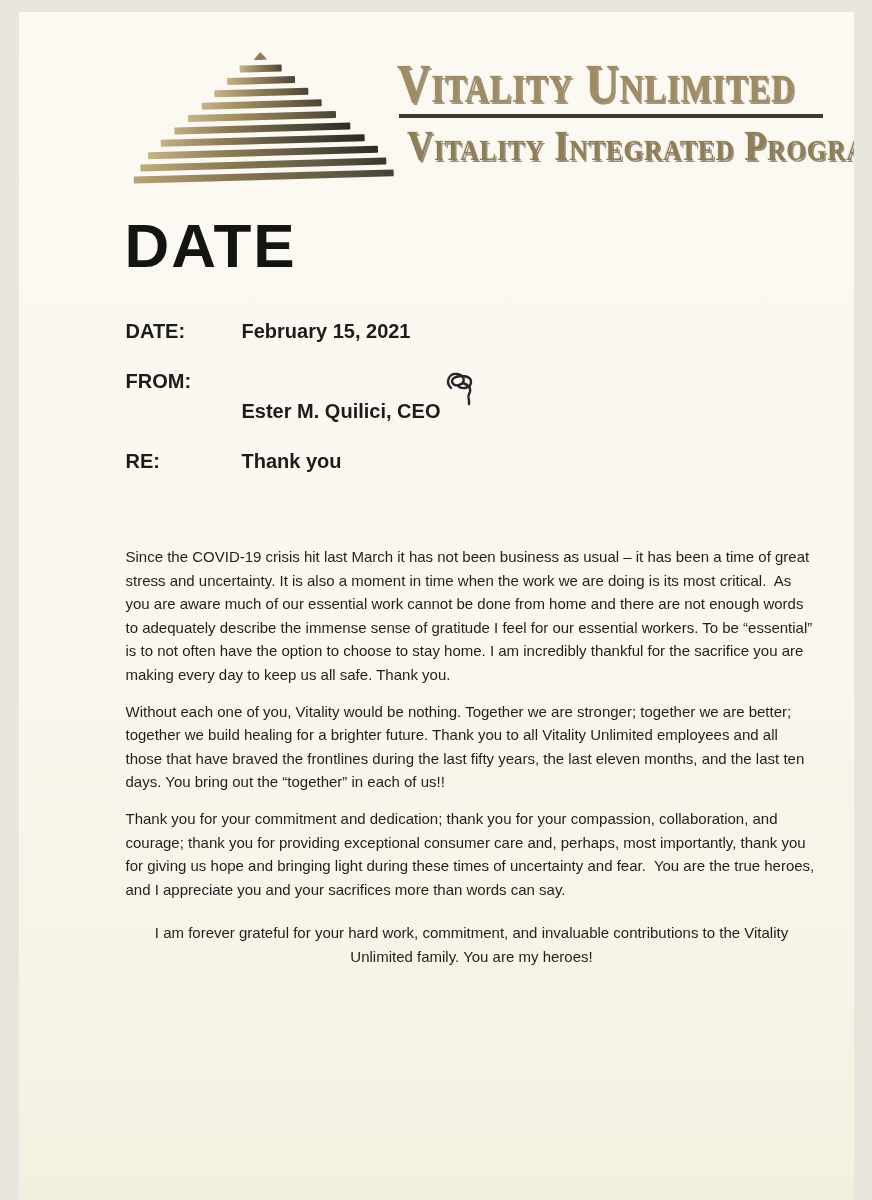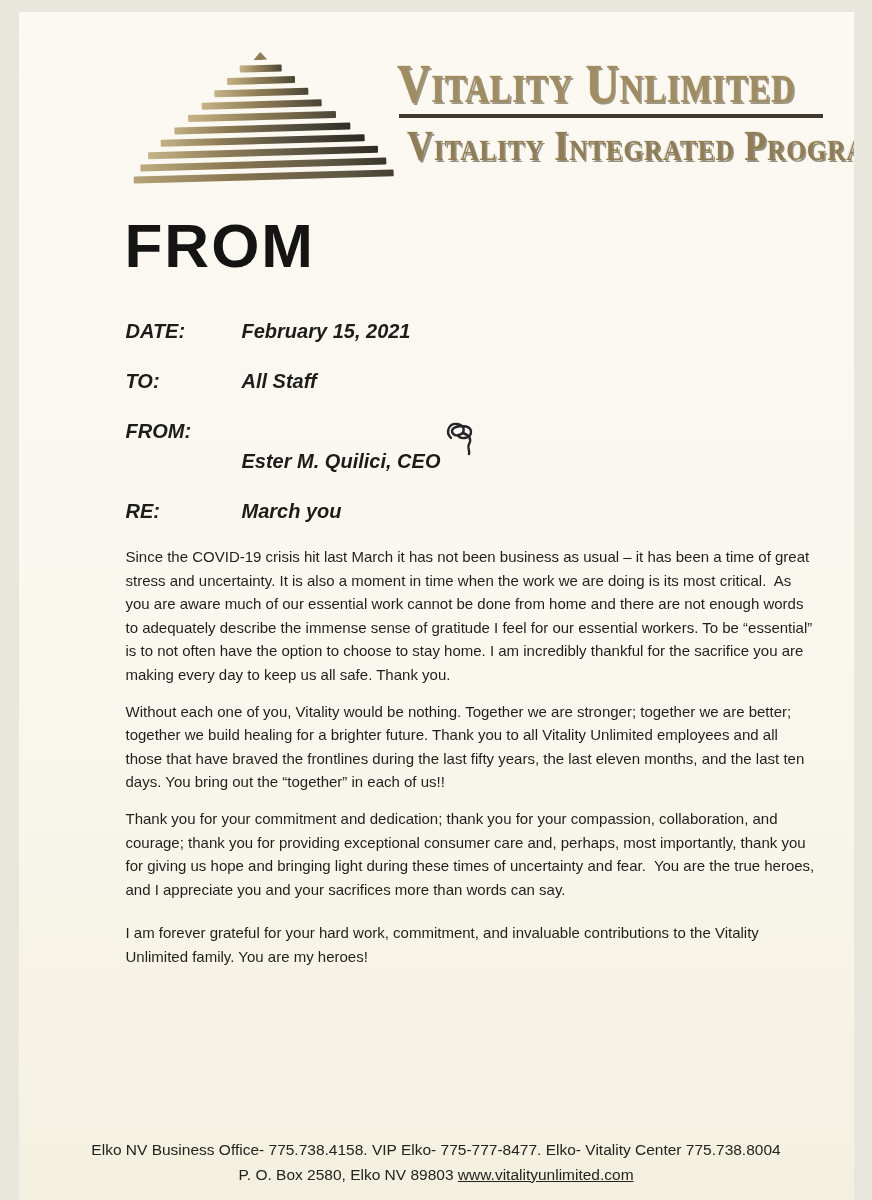--- a/index.html
+++ b/index.html
@@ -103,21 +103,20 @@
     letter-spacing: 2px;
     color: #141412;
   }
 
   
   .meta {
     position: absolute;
     top: 308px;
     left: 107px;
     width: 600px;
-    font-style: italic;
   }
   .meta-row {
     display: flex;
     align-items: flex-start;
     margin-bottom: 27px;
     font-size: 20px;
     font-weight: 700;
     line-height: 23px;
     color: #1c1c1a;
   }
@@ -136,21 +135,21 @@
     left: 107px;
     width: 692px;
     font-size: 15px;
     line-height: 23.6px;
     color: #1f1f1d;
   }
   .body-text p {
     white-space: pre-wrap;
     margin-bottom: 13px;
   }
-  .body-text p.last { margin-top: 20px; }
+  .body-text p.last { margin-top: 20px; text-align: center; }
 
   
   .footer {
     position: absolute;
     top: 1126px;
     left: 0;
     right: 0;
     text-align: center;
     font-size: 15.5px;
     line-height: 1.6;
@@ -180,51 +179,43 @@
       <div class="bar"></div>
       <div class="bar"></div>
     </div>
     <div class="logo-text">
       <div class="logo-line1">Vitality Unlimited</div>
       <div class="logo-rule"></div>
       <div class="logo-line2">Vitality Integrated Programs</div>
     </div>
   </div>
 
-  <div class="memo-title">FROM</div>
+  <div class="memo-title">DATE</div>
 
   <div class="meta">
     <div class="meta-row">
       <span class="meta-label">DATE:</span>
       <span class="meta-value">February 15, 2021</span>
-    </div>
-    <div class="meta-row">
-      <span class="meta-label">TO:</span>
-      <span class="meta-value">All Staff</span>
     </div>
     <div class="meta-row">
       <span class="meta-label">FROM:</span>
       <span class="meta-value"><span>Ester M. Quilici, CEO</span><svg class="sig-scribble" width="40" height="38" viewBox="0 0 40 38">
         <g fill="none" stroke="#26262a" stroke-width="2.4" stroke-linecap="round">
           <path d="M10 18 C 4 12, 8 3, 16 4 C 24 5, 25 13, 18 15 C 11 17, 8 9, 15 7 C 22 5, 30 6, 30 12 C 30 18, 21 20, 17 16"></path>
           <path d="M22 13 C 28 15, 31 19, 28 24 C 26 28, 29 30, 28 34"></path>
         </g>
       </svg></span>
     </div>
     <div class="meta-row">
       <span class="meta-label">RE:</span>
-      <span class="meta-value">March you</span>
+      <span class="meta-value">Thank you</span>
     </div>
   </div>
 
   <div class="body-text">
     <p>Since the COVID-19 crisis hit last March it has not been business as usual – it has been a time of great stress and uncertainty. It is also a moment in time when the work we are doing is its most critical.  As you are aware much of our essential work cannot be done from home and there are not enough words to adequately describe the immense sense of gratitude I feel for our essential workers. To be “essential” is to not often have the option to choose to stay home. I am incredibly thankful for the sacrifice you are making every day to keep us all safe. Thank you.</p>
     <p>Without each one of you, Vitality would be nothing. Together we are stronger; together we are better; together we build healing for a brighter future. Thank you to all Vitality Unlimited employees and all those that have braved the frontlines during the last fifty years, the last eleven months, and the last ten days. You bring out the “together” in each of us!!</p>
     <p>Thank you for your commitment and dedication; thank you for your compassion, collaboration, and courage; thank you for providing exceptional consumer care and, perhaps, most importantly, thank you for giving us hope and bringing light during these times of uncertainty and fear.  You are the true heroes, and I appreciate you and your sacrifices more than words can say.</p>
     <p class="last">I am forever grateful for your hard work, commitment, and invaluable contributions to the Vitality Unlimited family. You are my heroes!</p>
   </div>
 
-  <div class="footer">
-    <div>Elko NV Business Office- 775.738.4158. VIP Elko- 775-777-8477. Elko- Vitality Center 775.738.8004</div>
-    <div><span>P. O. Box 2580, Elko NV 89803 </span><span class="site-link">www.vitalityunlimited.com</span></div>
-  </div>
 
 </div>
 
 </body></html>

